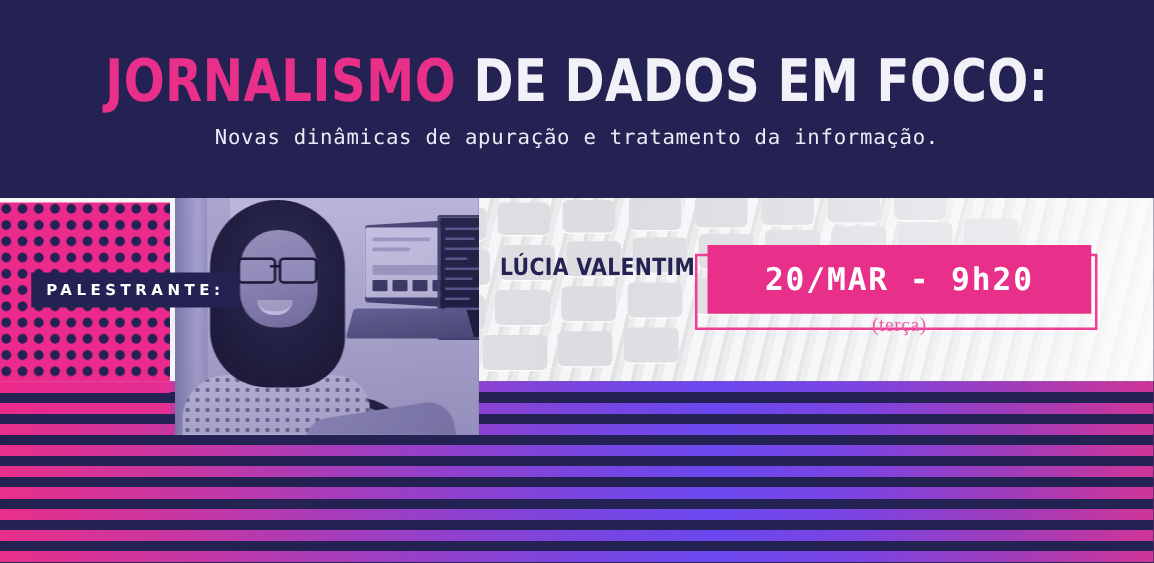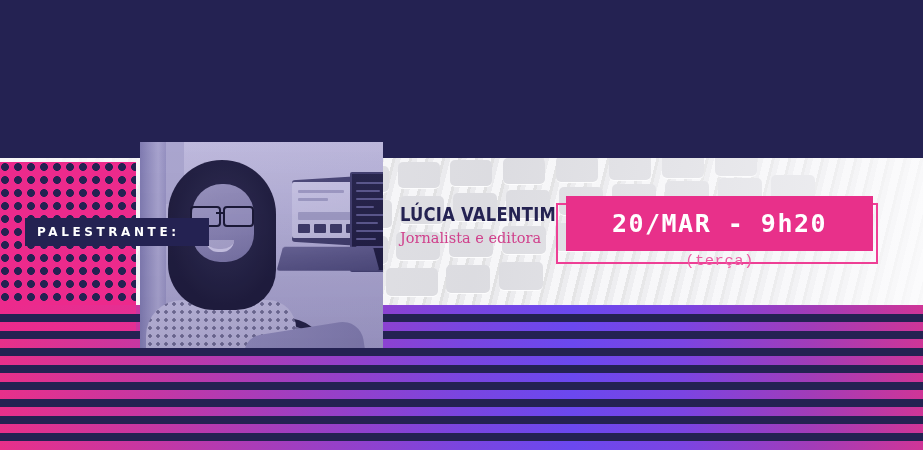--- a/index.html
+++ b/index.html
@@ -145,42 +145,42 @@
     font-size: 25px;
     letter-spacing: 1.5px;
     color: #ffffff;
     white-space: nowrap;
   }
   .weekday {
     position: absolute;
     left: 566px; top: 252px;
     width: 307px;
     text-align: center;
-    font-family: Liberation Mono, monospace;
+    font-family: Liberation Serif, serif;
     font-size: 15.5px;
     letter-spacing: 0.5px;
     color: #ee5ba4;
     z-index: 22;
     white-space: nowrap;
   }
 
   
   .dots {
     position: absolute;
     left: 0; top: 162px;
     width: 136px; height: 143px;
     background-color: #ec2a8c;
     background-image: radial-gradient(circle at 5px 5px, #242252 3.6px, rgba(36,34,82,0) 4.2px);
     background-size: 13px 13px;
     z-index: 14;
   }
   .palestrante-band {
     position: absolute;
     left: 25px; top: 218px;
-    width: 184px; height: 28px;
+    width: 166px; height: 28px;
     background: #242252;
     z-index: 26;
     display: flex;
     align-items: center;
   }
   .palestrante-text {
     font-family: "DejaVu Sans", sans-serif;
     font-weight: bold;
     font-size: 12px;
     letter-spacing: 3.6px;
@@ -313,20 +313,24 @@
         rgba(0,0,0,0) 0px, rgba(0,0,0,0) 9px,
         #242252 9px, #242252 17px),
       linear-gradient(90deg, #ec2a8c 0%, #e42f93 100%);
   }
 </style>
 </head>
 <body>
 
 <div id="poster">
 
+  <div class="header">
+    <div class="title"><span class="accent">JORNALISMO</span> <span class="plain">DE DADOS EM FOCO:</span></div>
+    <div class="subtitle">Novas dinâmicas de apuração e tratamento da informação.</div>
+  </div>
 
   <div class="midband">
     <div class="kbd-bg"></div>
     <div class="kbd-keys">
       <div class="key" style="left:345px; top:8px; width:44px; height:26px;"></div>
       <div class="key" style="left:398px; top:4px; width:42px; height:26px;"></div>
       <div class="key" style="left:450px; top:2px; width:42px; height:26px;"></div>
       <div class="key" style="left:503px; top:0px; width:42px; height:26px;"></div>
       <div class="key" style="left:556px; top:-2px; width:42px; height:26px;"></div>
       <div class="key" style="left:609px; top:-4px; width:42px; height:26px;"></div>
@@ -350,21 +354,21 @@
       <div class="key" style="left:661px; top:59px; width:44px; height:28px;"></div>
       <div class="key" style="left:714px; top:56px; width:44px; height:28px;"></div>
       <div class="key" style="left:386px; top:110px; width:52px; height:28px;"></div>
       <div class="key" style="left:446px; top:107px; width:44px; height:28px;"></div>
       <div class="key" style="left:499px; top:104px; width:44px; height:28px;"></div>
     </div>
     <div class="kbd-fade"></div>
   </div>
 
   <div class="speaker-name">LÚCIA VALENTIM</div>
-  <div class="speaker-role"><span>Jornalista e editora</span><br></div>
+  <div class="speaker-role"><br></div>
 
   <div class="badge-outline"></div>
   <div class="badge">
     <span class="badge-text">20/MAR - 9h20</span>
   </div>
   <div class="weekday">(terça)</div>
 
   <div class="dots"></div>
   <div class="palestrante-band">
     <span class="palestrante-text">PALESTRANTE:</span>

